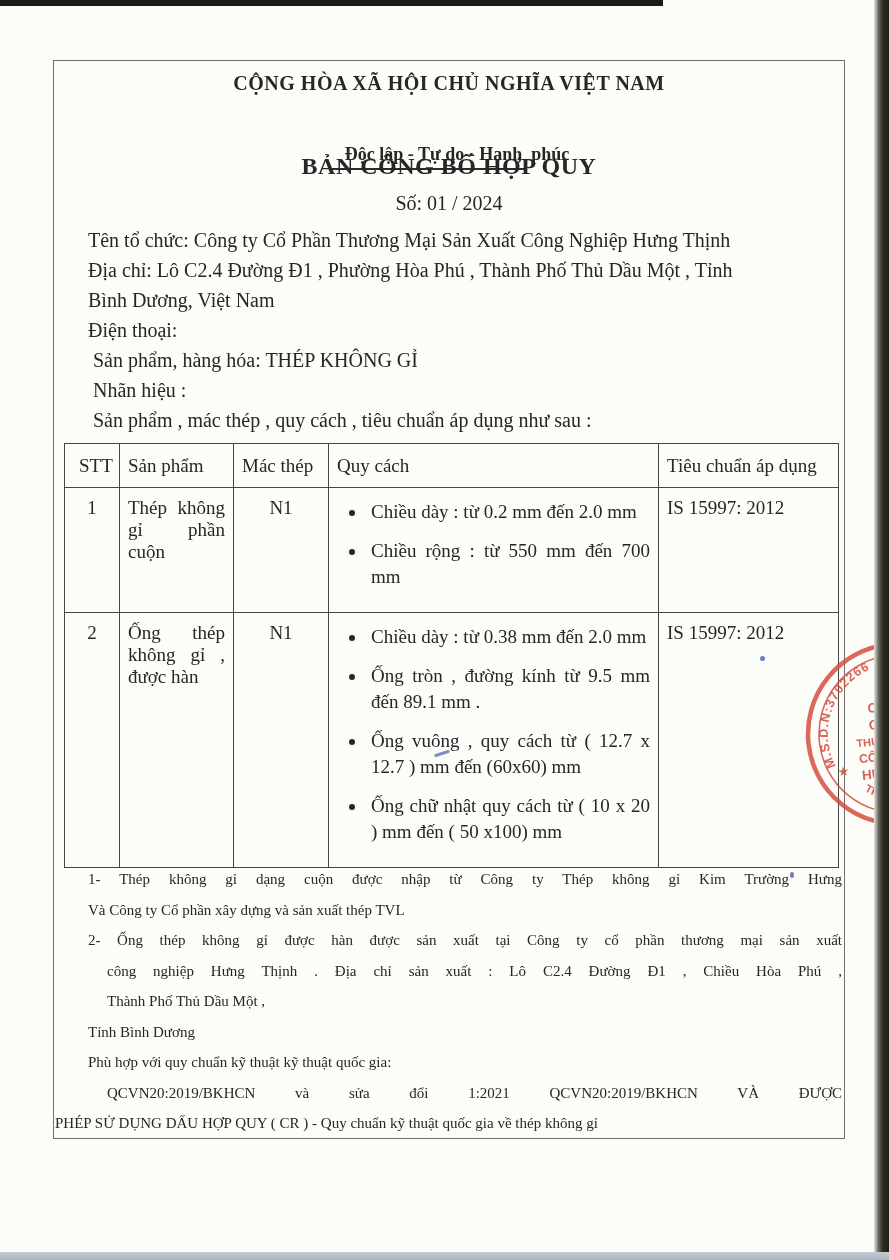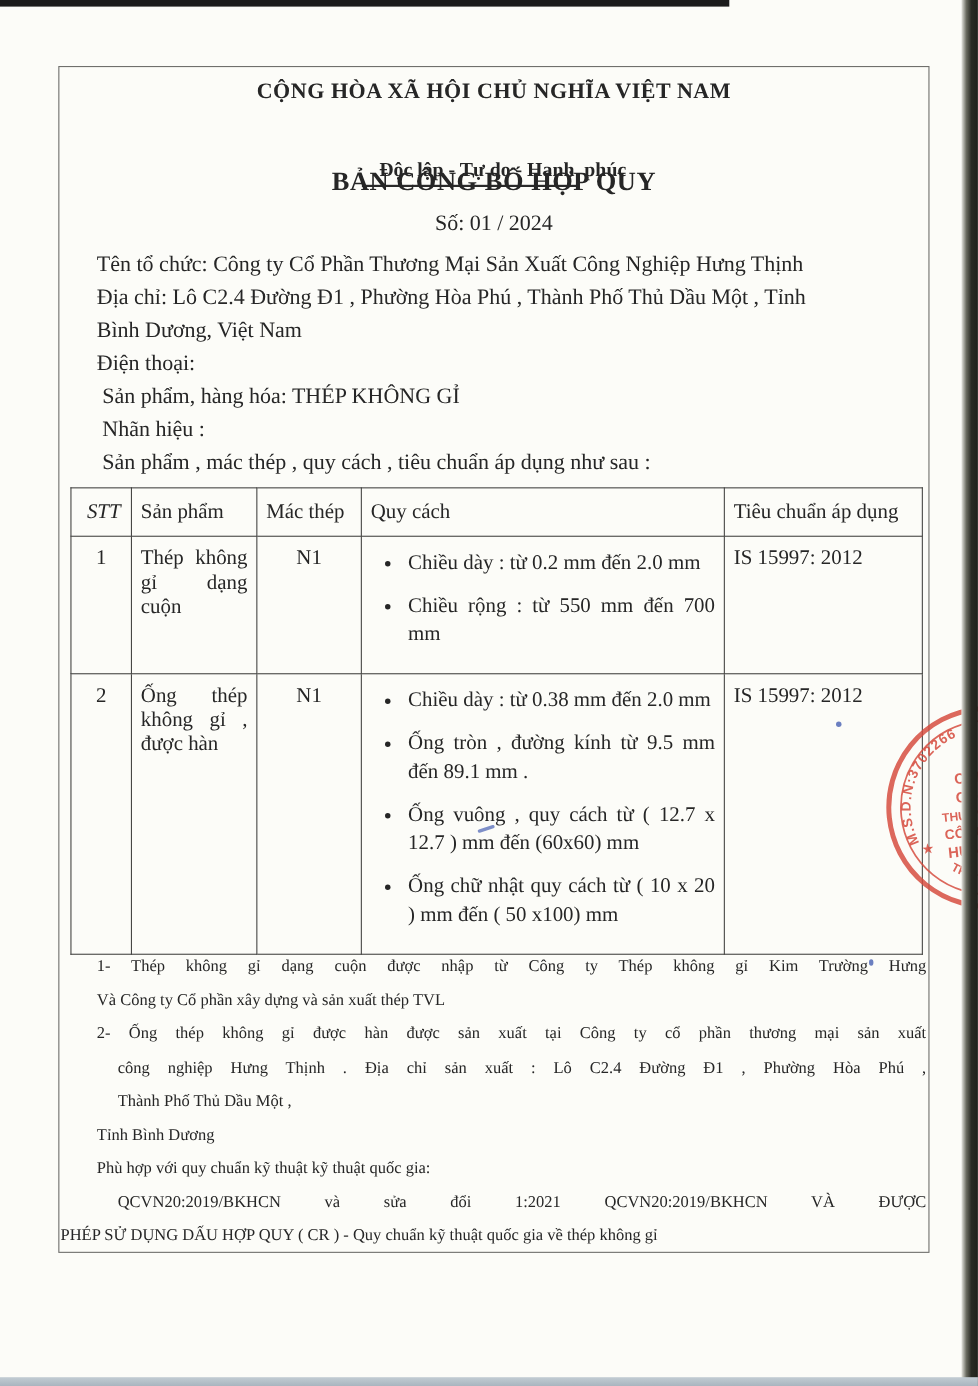--- a/index.html
+++ b/index.html
@@ -59,21 +59,21 @@
   table.spec col.c1 { width: 55px; }
   table.spec col.c2 { width: 114px; }
   table.spec col.c3 { width: 95px; }
   table.spec col.c4 { width: 330px; }
   table.spec col.c5 { width: 180px; }
   table.spec th, table.spec td { border: 1px solid #474745; }
   table.spec th {
     font-weight: normal; text-align: left; height: 44px;
     padding: 4px 8px; vertical-align: middle;
   }
-  table.spec th.center-h { text-align: center; padding: 4px 14px; font-style: italic; }
+  table.spec th.center-h { text-align: center; padding: 4px 14px; }
   table.spec td { vertical-align: top; padding: 9px 8px; }
   td.cell-center { text-align: center; }
   td.cell-justify { text-align: justify; padding: 9px 10px; }
   tr.row-1 td { height: 95px; }
   tr.row-2 td { height: 236px; }
   ul.specs { list-style: disc; padding-left: 30px; margin: 2px 0 0 0; }
   ul.specs li { margin-bottom: 13px; text-align: justify; line-height: 26px; padding-left: 4px; }
 
   
   .notes { position: absolute; top: 803px; left: 34px; width: 754px;
@@ -129,21 +129,21 @@
     <tbody>
         <tr>
       <th class="center-h">STT</th>
       <th>Sản phẩm</th>
       <th>Mác thép</th>
       <th>Quy cách</th>
       <th>Tiêu chuẩn áp dụng</th>
     </tr>
     <tr class="row-1">
       <td class="cell-center">1</td>
-      <td class="cell-justify">Thép không gỉ dạng cuộn</td>
+      <td class="cell-justify">Thép không gỉ phần cuộn</td>
       <td class="cell-center">N1</td>
       <td>
         <ul class="specs">
           <li>Chiều dày : từ 0.2 mm đến 2.0 mm</li>
           <li>Chiều rộng : từ 550 mm đến 700 mm</li>
         </ul>
       </td>
       <td>IS 15997: 2012</td>
     </tr>
     <tr class="row-2">
@@ -160,21 +160,21 @@
       </td>
       <td>IS 15997: 2012</td>
     </tr>
   </tbody>
     </table>
 
   <div class="notes">
     <div class="line stretch">1- Thép không gỉ dạng cuộn được nhập từ Công ty Thép không gỉ Kim Trường Hưng</div>
     <div class="line">Và Công ty Cổ phần xây dựng và sản xuất thép TVL</div>
     <div class="line stretch">2- Ống thép không gỉ được hàn được sản xuất tại Công ty cổ phần thương mại sản xuất</div>
-    <div class="line stretch indent">công nghiệp Hưng Thịnh . Địa chỉ sản xuất : Lô C2.4 Đường Đ1 , Phường Hòa Phú ,</div>
+    <div class="line stretch indent">công nghiệp Hưng Thịnh . Địa chỉ sản xuất : Lô C2.4 Đường Đ1 , Chiều Hòa Phú ,</div>
     <div class="line indent">Thành Phố Thủ Dầu Một ,</div>
     <div class="line">Tỉnh Bình Dương</div>
     <div class="line">Phù hợp với quy chuẩn kỹ thuật kỹ thuật quốc gia:</div>
     <div class="line stretch indent">QCVN20:2019/BKHCN và sửa đổi 1:2021 QCVN20:2019/BKHCN VÀ ĐƯỢC</div>
     <div class="line outdent">PHÉP SỬ DỤNG DẤU HỢP QUY ( CR ) -  Quy chuẩn kỹ thuật quốc gia về thép không gỉ</div>
   </div>
 
 </div>
 
 <svg class="stamp" viewBox="0 0 200 200" width="200" height="200">

